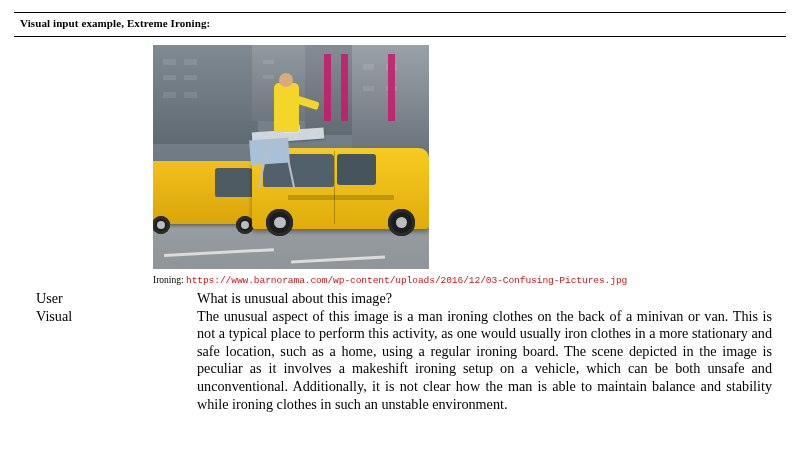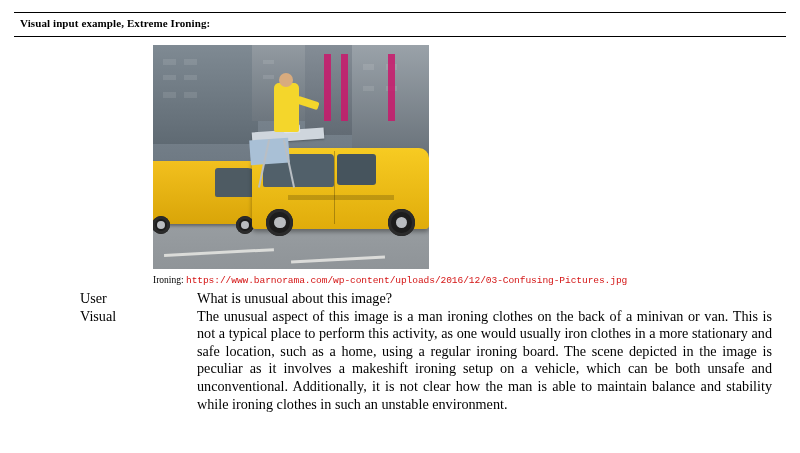--- a/index.html
+++ b/index.html
@@ -177,28 +177,28 @@
   }
   .row {
     display: flex;
     align-items: flex-start;
   }
   .speaker {
     width: 117px;
     flex: 0 0 117px;
     font-size: 14.2px;
     line-height: 17.6px;
-    margin-left: 44px;
   }
   .utterance {
     flex: 1;
     font-size: 14.2px;
     line-height: 17.6px;
     text-align: justify;
     padding-right: 10px;
+    margin-left: 44px;
   }
   .utterance.multi { text-align: justify; }
 </style>
 </head>
 <body>
 
 <div class="page">
 
   <hr class="rule rule-top">
 

